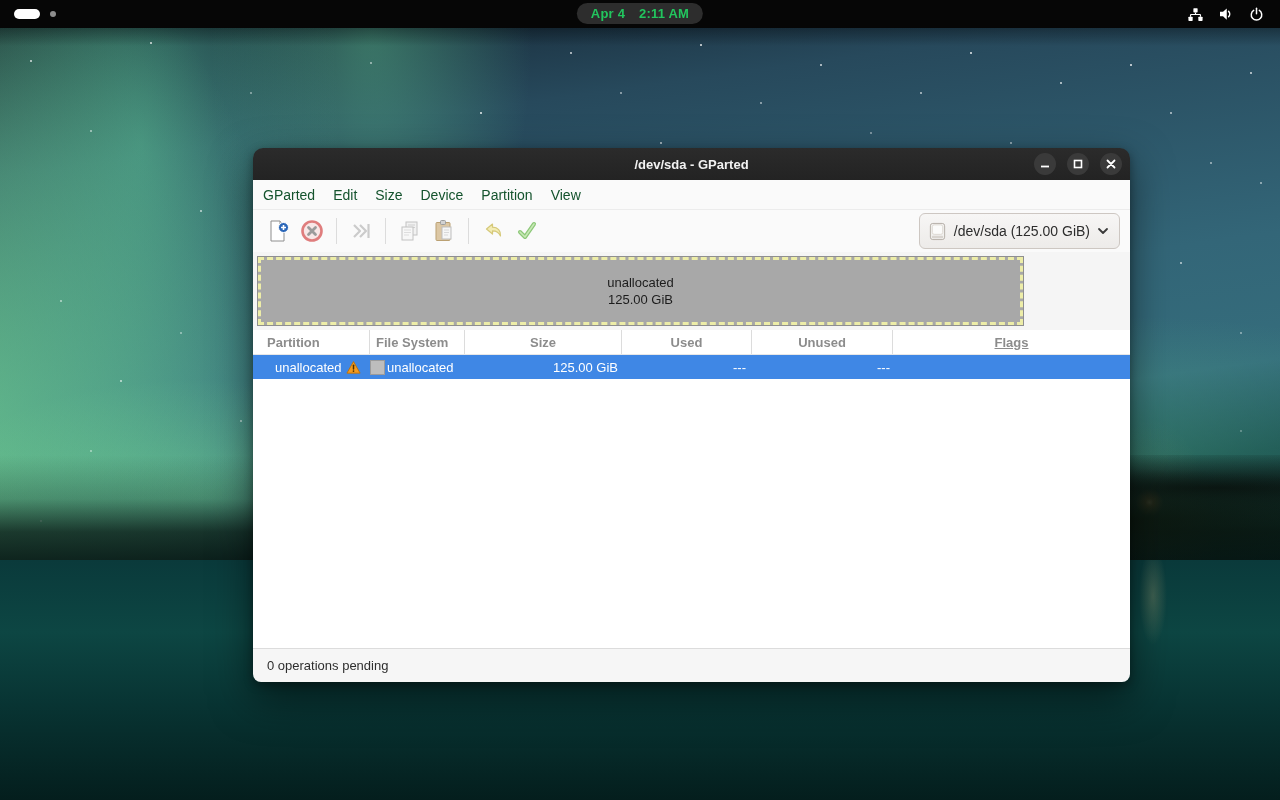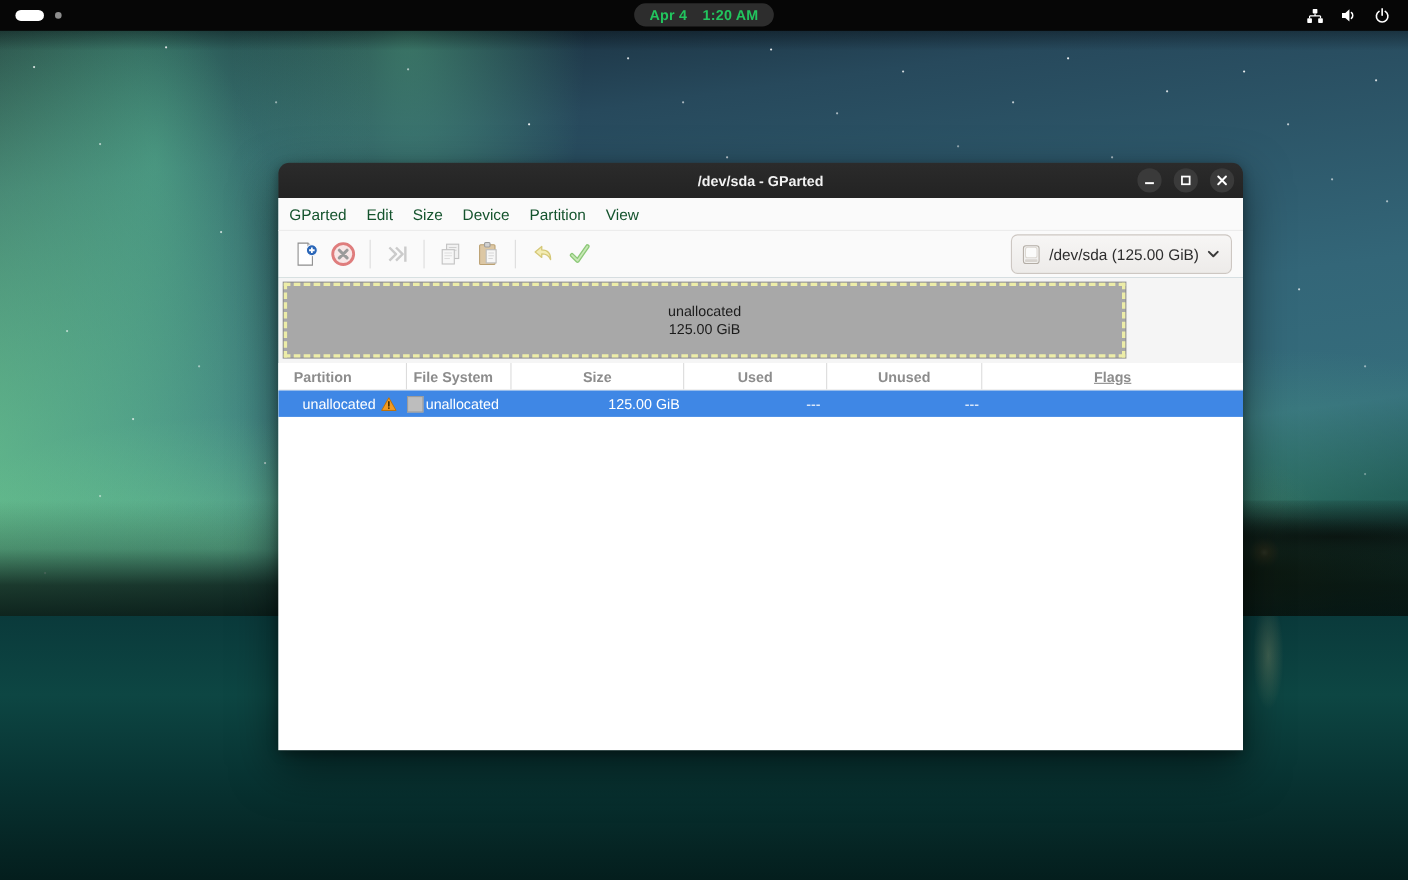--- a/index.html
+++ b/index.html
@@ -140,21 +140,21 @@
   <div class="topfade"></div>
 </div>
 
 <div class="topbar">
   <div class="tb-left">
     <span class="ws-pill"></span>
     <span class="ws-dot"></span>
   </div>
   <div class="clock">
     <span>Apr 4</span>
-    <span>1:20 AM</span>
+    <span>2:11 AM</span>
   </div>
   <div class="tb-right">
     <span>
       <svg width="17" height="17" viewBox="0 0 24 24">
         <rect x="9" y="3" width="6" height="6" rx="1" fill="#ffffff"></rect>
         <path d="M12 9 v3 M5 12 h14 M5 12 v3 M19 12 v3" stroke="#ffffff" stroke-width="1.6" fill="none"></path>
         <rect x="2" y="15" width="6" height="6" rx="1" fill="#ffffff"></rect>
         <rect x="16" y="15" width="6" height="6" rx="1" fill="#ffffff"></rect>
       </svg>
     </span>
@@ -301,13 +301,16 @@
         <span class="fs-swatch"></span>
         <span>unallocated</span>
       </div>
       <div class="td col-size">125.00 GiB</div>
       <div class="td col-used">---</div>
       <div class="td col-unused">---</div>
       <div class="td col-flags"></div>
     </div>
   </div>
 
+  <div class="statusbar">
+    <span>0 operations pending</span>
+  </div>
 </div>
 
 </body></html>

